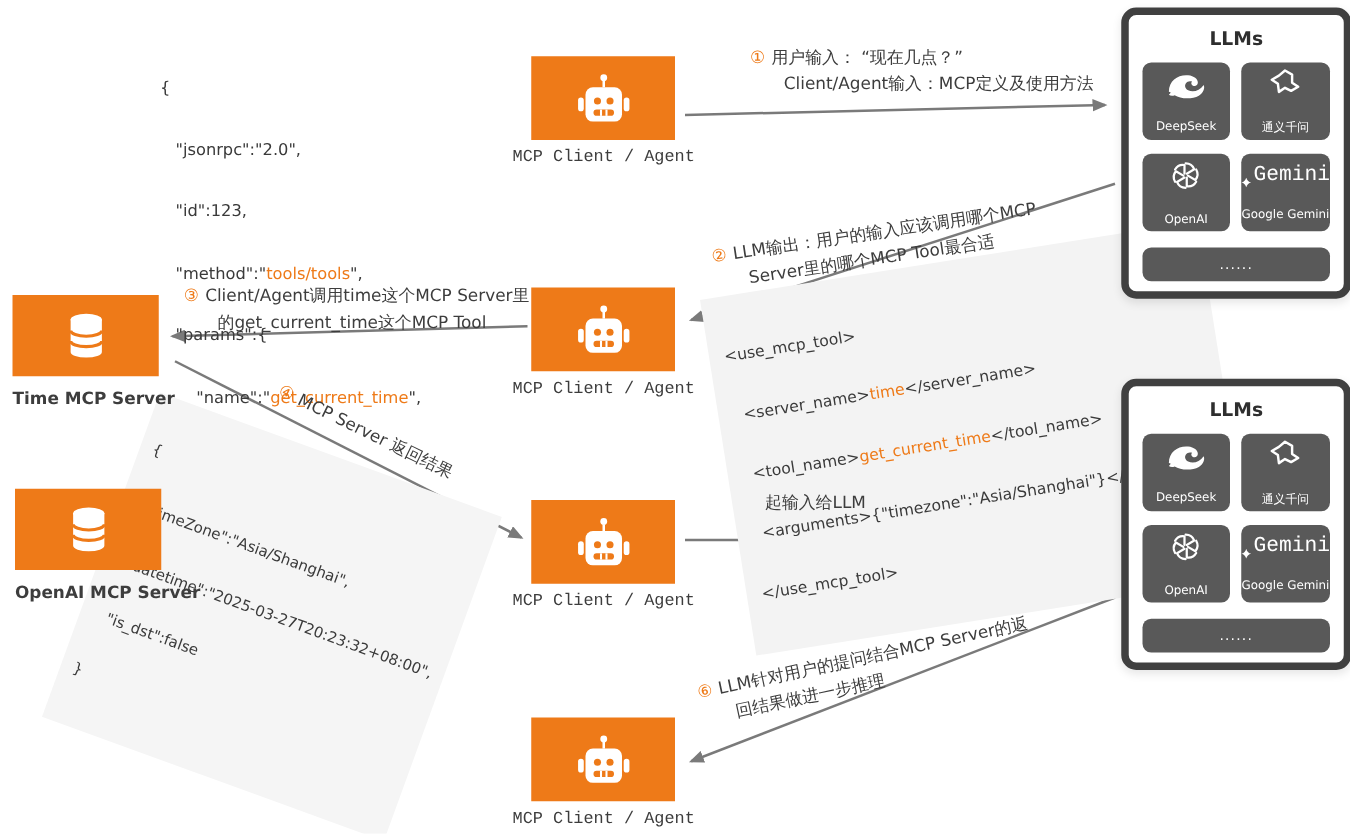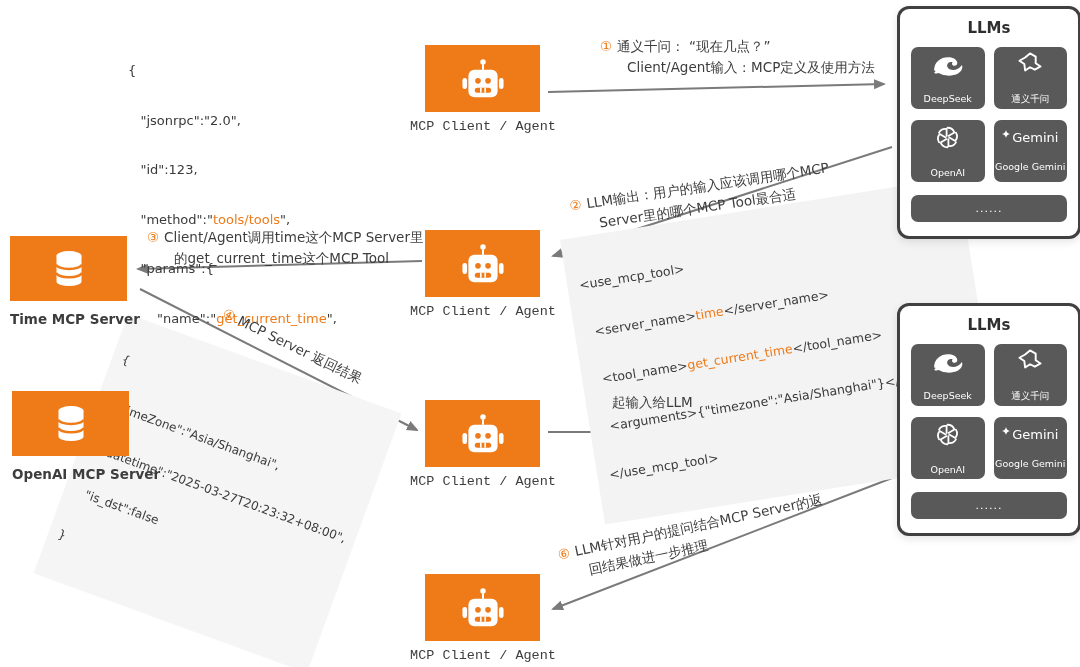--- a/index.html
+++ b/index.html
@@ -19,26 +19,26 @@
   .agent{position:absolute;width:115px;text-align:center;}
   .agent .box{width:115px;height:67px;background:var(--accent);display:flex;align-items:center;justify-content:center;}
   .agent .lbl{margin-top:7px;margin-left:-22px;width:160px;font-size:13.5px;color:var(--text);white-space:nowrap;text-align:center;font-family:Liberation Mono, monospace;}
 
   
   .srv{position:absolute;width:117px;}
   .srv .box{width:117px;height:65px;background:var(--accent);display:flex;align-items:center;justify-content:center;}
   .srv .lbl{margin-top:10px;font-size:13.5px;color:var(--text);white-space:nowrap;font-weight:bold;}
 
   
-  .llmbox{position:absolute;width:184px;height:233px;background:#fff;border:3px solid #404040;border-radius:12px;box-shadow:0 3px 8px rgba(0,0,0,.10);padding:10px 11px 0;}
+  .llmbox{position:absolute;width:184px;height:233px;background:#fff;border:6px solid #404040;border-radius:12px;box-shadow:0 3px 8px rgba(0,0,0,.10);padding:10px 11px 0;}
   .llmbox .title{text-align:center;font-weight:bold;font-size:15px;color:#2e2e2e;}
   .llm-grid{display:grid;grid-template-columns:1fr 1fr;gap:11px 9px;margin-top:10px;}
   .llm-card{background:var(--card);border-radius:7px;height:62px;display:flex;flex-direction:column;align-items:center;justify-content:center;gap:16px;}
   .llm-card .cap{color:#fff;font-size:9.5px;white-space:nowrap;}
-  .gemini-word{color:#fff;font-size:13px;display:flex;align-items:flex-start;gap:2px;}
+  .gemini-word{color:#fff;font-size:17px;display:flex;align-items:flex-end;gap:2px;font-family:Liberation Mono, monospace;}
   .llm-more{background:var(--card);border-radius:7px;height:27px;margin-top:13px;display:flex;align-items:center;justify-content:center;color:#fff;font-size:11px;letter-spacing:1px;}
 
   
   .step{position:absolute;font-size:13.5px;color:var(--text);line-height:21px;white-space:nowrap;}
   .step .num{color:var(--accent);margin-right:5px;}
   .step .l2{padding-left:27px;}
   #step2{transform:rotate(-8.5deg);transform-origin:0 0;}
   #step4{transform:rotate(26deg);transform-origin:0 0;}
   #step6{transform:rotate(-12deg);transform-origin:0 0;}
 
@@ -252,21 +252,21 @@
             </svg>
           <span>Gemini</span>
         </div>
         <div class="cap">Google Gemini</div>
       </div>
     </div>
     <div class="llm-more">......</div>
   </div>
 
   <div class="step" id="step1" style="left:600px;top:36px;">
-    <div><span class="num">①</span><span>通义千问： “现在几点？”</span></div>
+    <div><span class="num">①</span><span>用户输入： “现在几点？”</span></div>
     <div class="l2">Client/Agent输入：MCP定义及使用方法</div>
   </div>
 
   <div class="step" id="step2" style="left:568px;top:196px;">
     <div><span class="num">②</span><span>LLM输出：用户的输入应该调用哪个MCP</span></div>
     <div class="l2">Server里的哪个MCP Tool最合适</div>
   </div>
 
   <div class="step" id="step3" style="left:147px;top:227px;">
     <div><span class="num">③</span><span>Client/Agent调用time这个MCP Server里</span></div>

